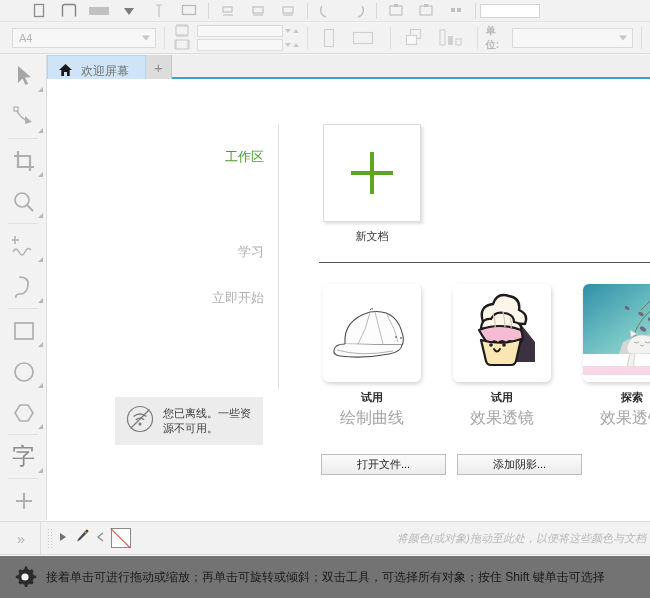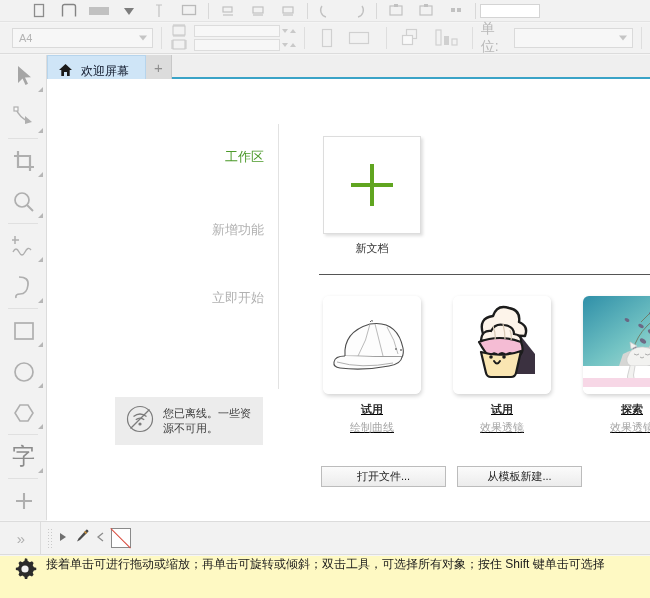--- a/index.html
+++ b/index.html
@@ -37,21 +37,21 @@
   }
   .paper-combo { width: 155px; }
   .unit-combo { width: 130px; }
   .spin-group { display: flex; flex-direction: column; gap: 2px; margin-left: 6px; }
   .spin-row { display: flex; align-items: center; }
   .spin-box { width: 86px; height: 12px; border: 1px solid #dcdcdc; background: #f7f7f7; }
   .spin-arrows { display: flex; margin-left: 2px; gap: 2px; }
   .sp-d { width:0;height:0;border-left:3px solid transparent;border-right:3px solid transparent;border-top:4px solid #c9c9c9;}
   .sp-u { width:0;height:0;border-left:3px solid transparent;border-right:3px solid transparent;border-bottom:4px solid #c9c9c9;}
   .vsep { width: 1px; height: 22px; background: #dedede; margin: 0 8px; }
-  .lbl-unit { font-size: 14px; color: #b8b8b8; margin-right: 5px; }
+  .lbl-unit { font-size: 10px; color: #b8b8b8; margin-right: 5px; font-weight: bold; }
 
   
   .toolbox {
     position: absolute; left: 0; top: 55px; width: 47px; height: 465px;
     background: #f2f2f2; border-right: 1px solid #dcdcdc;
   }
   .tool {
     position: relative; width: 47px; height: 41px;
     display: flex; align-items: center; justify-content: center;
   }
@@ -78,42 +78,42 @@
     background:#d94a3d; transform: rotate(45deg); transform-origin: 0 0; }
   .drag-hint {
     flex: 1; text-align: right; padding-right: 4px;
     font-style: italic; font-size: 11px; color: #b9b9b9;
     white-space: nowrap; overflow: hidden;
   }
 
   
   .statusbar {
     position: absolute; left: 0; top: 556px; width: 650px; height: 42px;
-    background: #fef9c3; display: flex; align-items: flex-start; padding-left: 10px;
+    background: #737373; display: flex; align-items: center; padding-left: 10px;
   }
   .gear-wrap { width: 30px; display:flex; align-items:center; justify-content:center; position:relative;}
   .status-text {
     font-size: 12px; color: #1a1a1a; white-space: nowrap;
     overflow: hidden; margin-left: 6px;
   }
 
   
   .welcome-win {
     position: absolute; left: 47px; top: 55px; width: 603px; height: 466px;
     background: #ffffff;
   }
   .tabbar {
     position: relative; height: 24px; background: #efefef;
     border-bottom: 1px solid #3aa3c7; display: flex; align-items: stretch;
   }
   .tab {
     display: flex; align-items: center; gap: 8px; padding: 0 16px 0 10px;
     background: #cfe5f7; border-top: 1px solid #b6d4ec;
     border-left: 1px solid #b6d4ec; border-right: 1px solid #b6d4ec;
-    font-size: 12px; color: #0f172a; height: 31px;
+    font-size: 12px; color: #737373; height: 31px;
   }
   .tab-plus {
     width: 26px; display:flex; align-items:center; justify-content:center;
     background:#dcdcdc; font-size: 15px; color:#8d8d8d; height:24px;
     border-right:1px solid #c8c8c8;
   }
   .tabbar-fill { flex: 1; background: #efefef; border-bottom:1px solid #3aa3c7;}
 
   .welcome-body { position: relative; height: 441px; background: #fff; }
 
@@ -136,48 +136,48 @@
   .wnav-sp-lg { height: 48px; }
   .wnav-sp-md { height: 22px; }
 
   .offline-box {
     position: absolute; left: 68px; top: 318px; width: 148px; height: 48px;
     background: #ececec; display: flex; align-items: center; gap: 8px; padding: 0 10px;
   }
   .offline-text { font-size: 11px; color: #3b3b3b; line-height: 1.35; }
 
   
-  .wcontent { position: absolute; left: 232px; top: 0; right: 0; bottom: 0; margin-top: 12px; }
+  .wcontent { position: absolute; left: 232px; top: 0; right: 0; bottom: 0; }
 
   .newdoc-card {
     position: absolute; left: 44px; top: 45px; width: 98px; height: 98px;
     background: #fff; border: 1px solid #dddddd;
     box-shadow: 2px 2px 3px rgba(0,0,0,.13);
     display: flex; align-items: center; justify-content: center;
   }
   .plus-v { position:absolute; width: 4px; height: 42px; background:#60a520; }
   .plus-h { position:absolute; width: 42px; height: 4px; background:#60a520; }
   .newdoc-label {
     position: absolute; left: 44px; top: 150px; width: 98px; text-align: center;
     font-size: 11px; color: #333;
   }
 
   .hrule {
     position: absolute; left: 40px; top: 183px; width: 530px;
     border-top: 1px solid #555;
   }
 
   .tpl-row { position: absolute; left: 0; top: 205px; width: 100%; }
-  .tpl-card { position: absolute; width: 98px; text-decoration: underline; }
+  .tpl-card { position: absolute; width: 98px; }
   .tpl-thumb {
     width: 98px; height: 98px; border-radius: 6px; overflow: hidden;
     box-shadow: 1px 2px 4px rgba(0,0,0,.18); background:#fff;
   }
   .tpl-title { text-align:center; font-size: 11px; color:#2b2b2b; margin-top: 8px; font-weight:bold;}
-  .tpl-sub { text-align:center; font-size: 11px; color:#a6a6a6; margin-top: 3px; }
+  .tpl-sub { text-align:center; font-size: 16px; color:#a6a6a6; margin-top: 3px; }
 
   .btn-row { position: absolute; left: 0; top: 375px; width: 100%; }
   .wbtn {
     position: absolute; height: 21px; width: 125px;
     background: linear-gradient(#fbfbfb,#ececec);
     border: 1px solid #bcbcbc; font-size: 11px; color: #1e1e1e;
     display: flex; align-items: center; justify-content: center;
   }
 </style>
 </head>
@@ -428,22 +428,22 @@
       <div class="tab-plus">+</div>
       <div class="tabbar-fill"></div>
     </div>
 
     <div class="welcome-body">
 
       <div class="wnav">
         <div class="wnav-sp-md"></div>
         <div class="wnav-item green">工作区</div>
         <div class="wnav-sp-lg"></div>
-        <div class="wnav-item muted">新增功能</div>
         <div class="wnav-sp-md"></div>
+        <div class="wnav-item muted">学习</div>
         <div class="wnav-sp-md"></div>
         <div class="wnav-item muted">立即开始</div>
       </div>
 
       <div class="offline-box">
         <span>
           <svg width="30" height="30" viewBox="0 0 30 30">
             <circle cx="15" cy="15" r="12.5" fill="none" stroke="#7b7b7b" stroke-width="1.2"></circle>
             <path d="M8.5 12.5 Q15 7.5 21.5 12.5" fill="none" stroke="#7b7b7b" stroke-width="1.3"></path>
             <path d="M10.8 15.8 Q15 12.3 19.2 15.8" fill="none" stroke="#7b7b7b" stroke-width="1.3"></path>
@@ -548,21 +548,21 @@
                 <rect x="0" y="91" width="98" height="7" fill="#ffffff"></rect>
               </svg>
             </div>
             <div class="tpl-title">探索</div>
             <div class="tpl-sub">效果透镜</div>
           </div>
         </div>
 
         <div class="btn-row">
           <div class="wbtn" style="left:42px;">打开文件...</div>
-          <div class="wbtn" style="left:178px;">从模板新建...</div>
+          <div class="wbtn" style="left:178px;">添加阴影...</div>
         </div>
 
       </div>
     </div>
   </div>
 
   <div class="palette-strip">
     <div class="chev">»</div>
     <div class="pal-inner">
       <span class="dotgrip"></span>
@@ -577,20 +577,21 @@
           <path d="M10.5 3.5 L12.5 5.5" stroke="#d89a3b" stroke-width="1.4"></path>
         </svg>
       </span>
       <span>
         <svg width="9" height="12" viewBox="0 0 9 12">
             <path d="M7 2 L2 6 L7 10" fill="none" stroke="#8c8c8c" stroke-width="1.3"></path>
           </svg>
       </span>
       <span class="no-color-sw"></span>
     </div>
+    <div class="drag-hint">将颜色(或对象)拖动至此处，以便将这些颜色与文档</div>
   </div>
 
   <div class="statusbar">
     <span class="gear-wrap">
       <svg width="26" height="26" viewBox="0 0 26 26">
         <path d="M13 2.2 l2.2 .5 l.5 2.4 a8.5 8.5 0 0 1 2 1.15 l2.3 -.9 l1.6 1.6 l-.9 2.3 a8.5 8.5 0 0 1 1.15 2 l2.4 .5 l0 2.3 l-2.4 .5 a8.5 8.5 0 0 1 -1.15 2 l.9 2.3 l-1.6 1.6 l-2.3 -.9 a8.5 8.5 0 0 1 -2 1.15 l-.5 2.4 l-2.3 0 l-.5 -2.4 a8.5 8.5 0 0 1 -2 -1.15 l-2.3 .9 l-1.6 -1.6 l.9 -2.3 a8.5 8.5 0 0 1 -1.15 -2 l-2.4 -.5 l0 -2.3 l2.4 -.5 a8.5 8.5 0 0 1 1.15 -2 l-.9 -2.3 l1.6 -1.6 l2.3 .9 a8.5 8.5 0 0 1 2 -1.15 l.5 -2.4 z" fill="#2b2b2b"></path>
         <circle cx="13" cy="13" r="3.6" fill="#f2f2f2"></circle>
       </svg>
     </span>
     <span class="status-text">接着单击可进行拖动或缩放；再单击可旋转或倾斜；双击工具，可选择所有对象；按住 Shift 键单击可选择</span>

